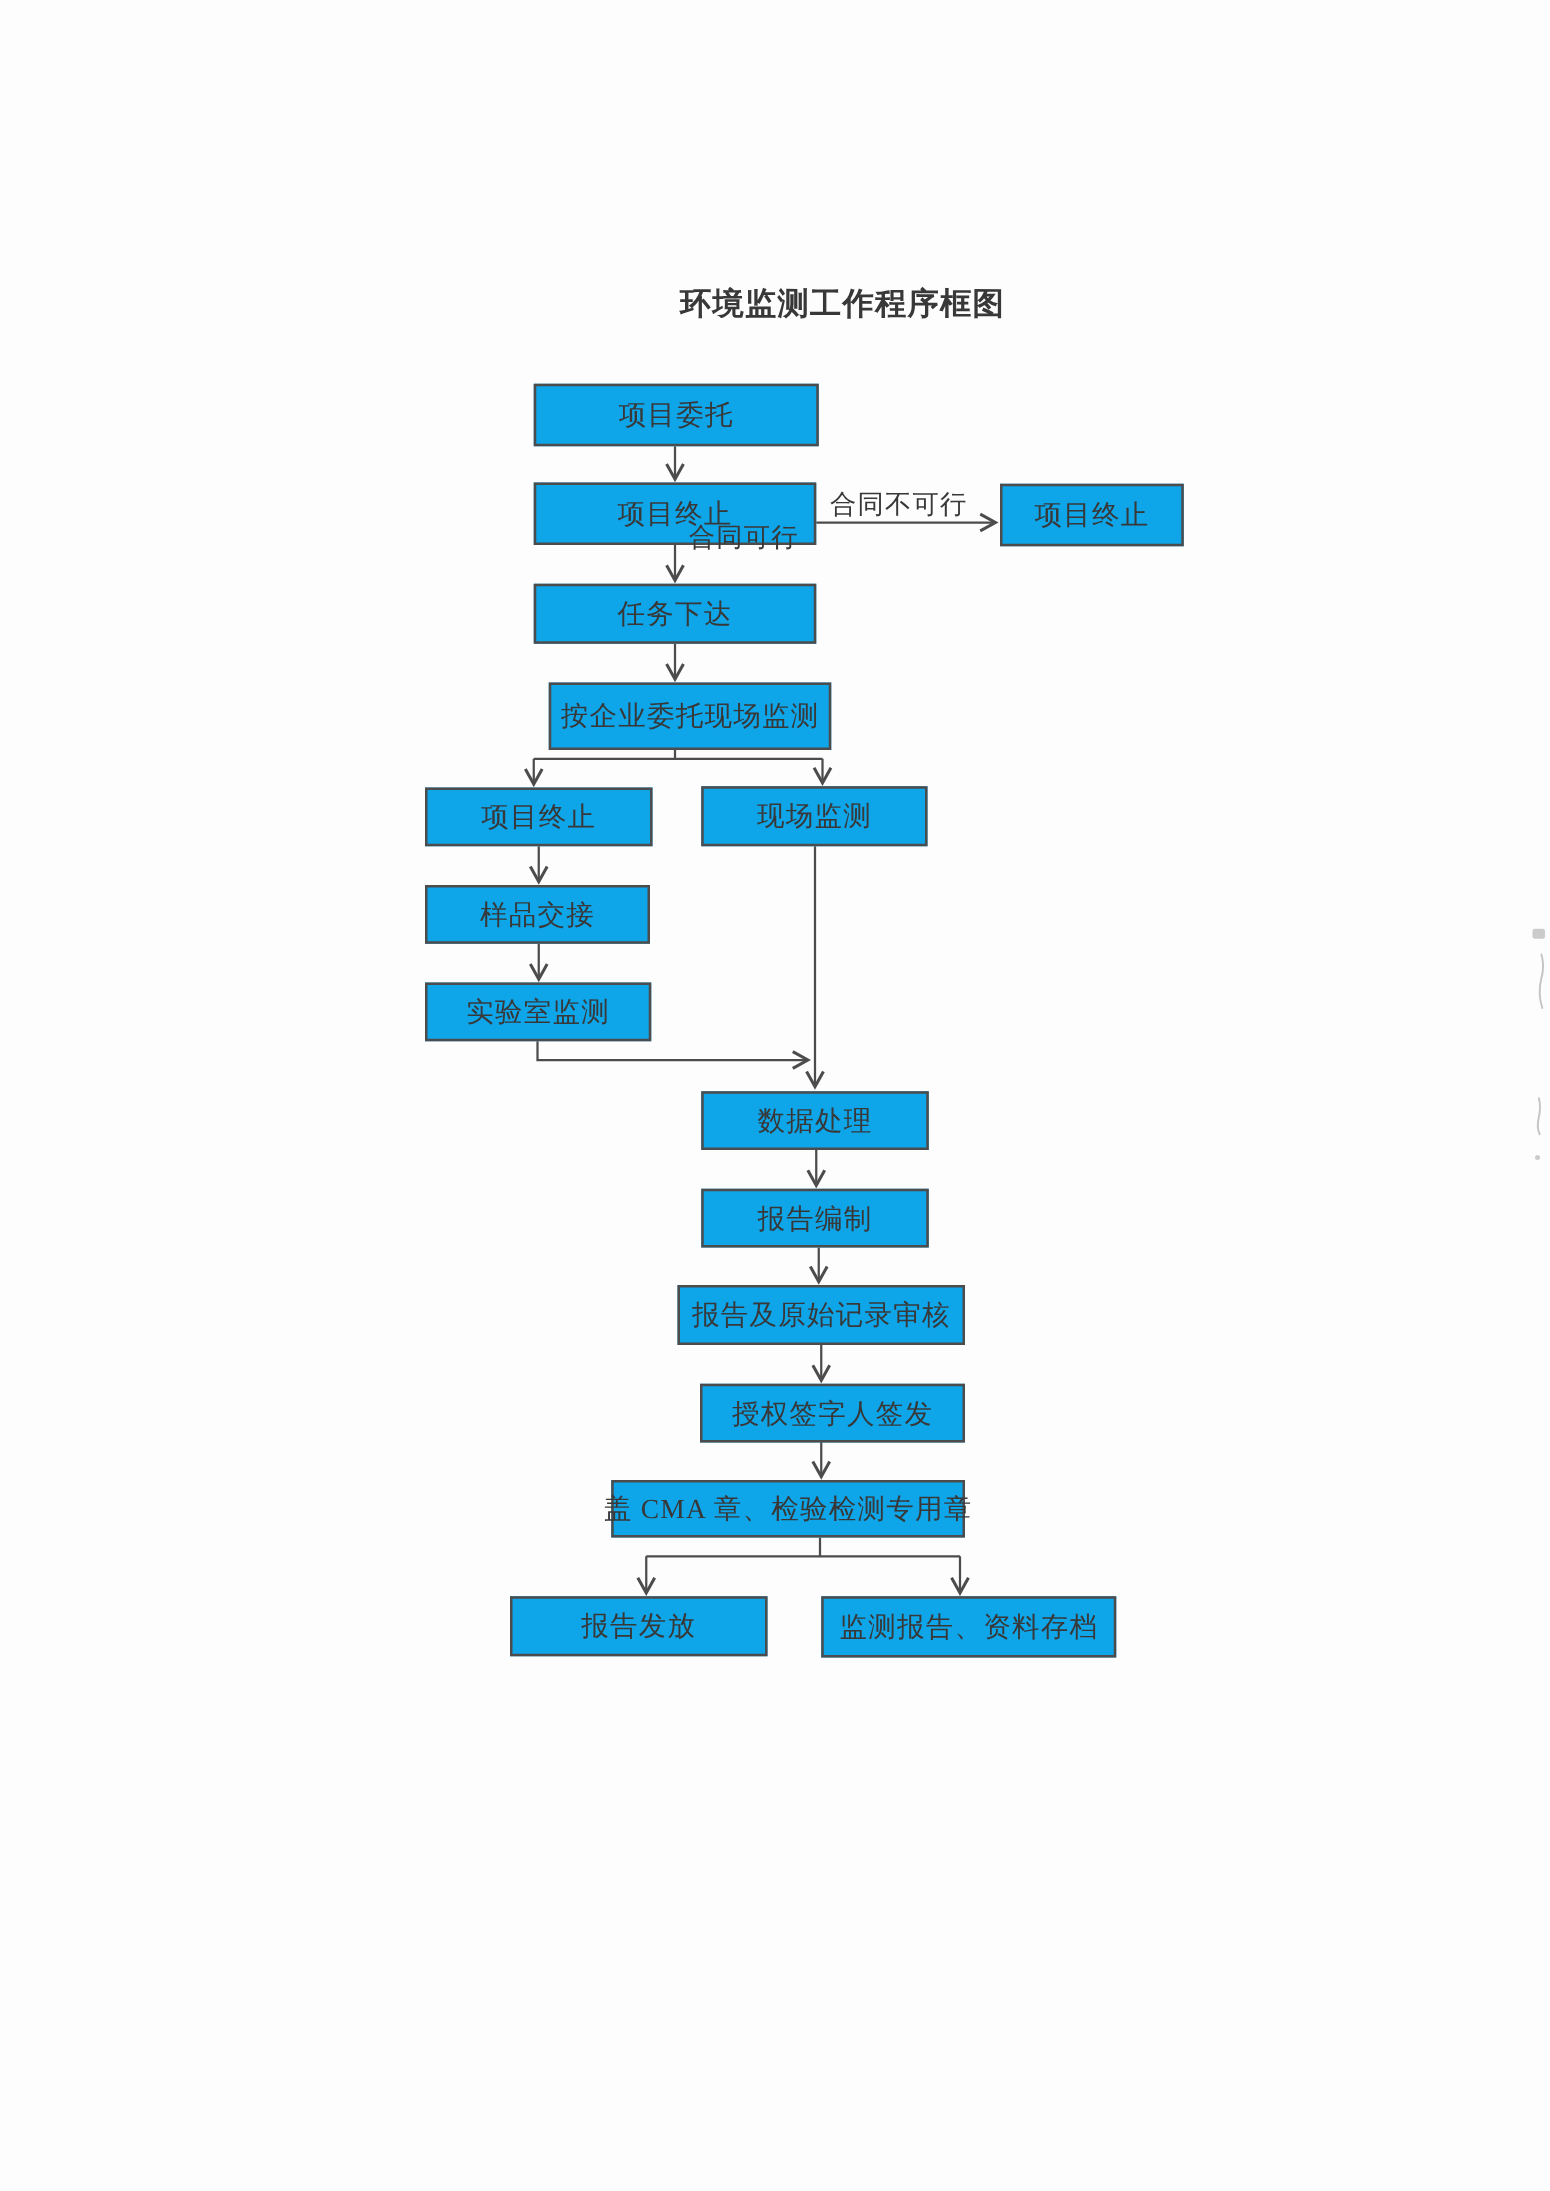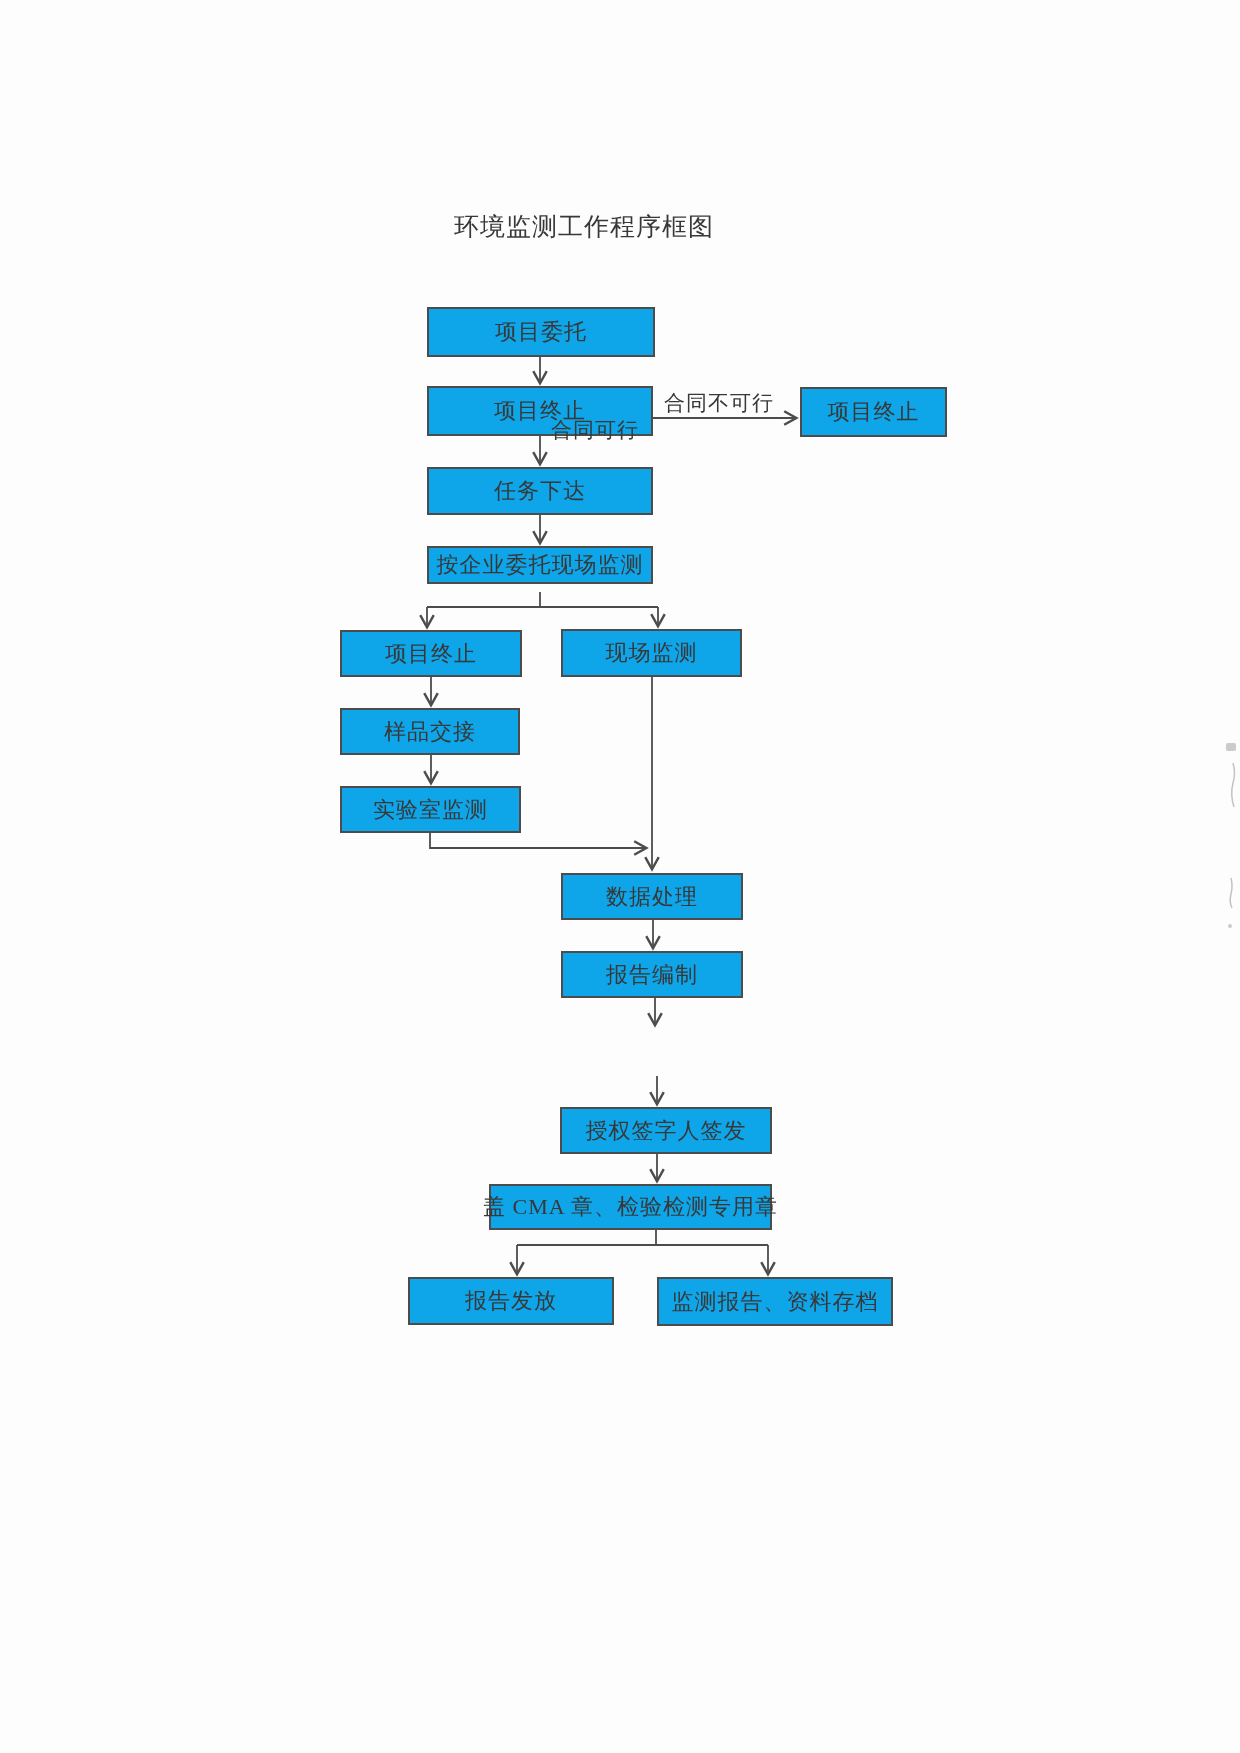--- a/index.html
+++ b/index.html
@@ -12,24 +12,24 @@
     position:relative;
     width:1240px;height:1753px;
     margin:0 auto;
     background:var(--page-bg);
     font-family:"Liberation Serif","DejaVu Serif",serif;
     color:var(--text-color);
     overflow:hidden;
   }
   .title{
     position:absolute;
-    left:454px;top:210px;width:350px;
-    text-align:left;
+    left:454px;top:226px;width:350px;
+    text-align:right;
     font-size:25px;
-    font-weight:normal;
+    font-weight:bold;
     letter-spacing:1px;
   }
   .node{
     position:absolute;
     box-sizing:border-box;
     border:2px solid var(--line-color);
     background:#0ea5e9;
     display:flex;
     align-items:center;
     justify-content:center;
@@ -110,34 +110,35 @@
   </svg>
 
   <div class="node" style="left:427px;top:307px;width:228px;height:50px">项目委托</div>
 
   <div class="node" style="left:427px;top:386px;width:226px;height:50px">项目终止</div>
 
   <div class="node" style="left:800px;top:387px;width:147px;height:50px">项目终止</div>
 
   <div class="node" style="left:427px;top:467px;width:226px;height:48px">任务下达</div>
 
-  <div class="node" style="left:427px;top:546px;width:226px;height:38px">按企业委托现场监测</div>
+  <div class="node" style="left:439px;top:546px;width:226px;height:54px">按企业委托现场监测</div>
 
   <div class="node" style="left:340px;top:630px;width:182px;height:47px">项目终止</div>
 
   <div class="node" style="left:561px;top:629px;width:181px;height:48px">现场监测</div>
 
   <div class="node" style="left:340px;top:708px;width:180px;height:47px">样品交接</div>
 
   <div class="node" style="left:340px;top:786px;width:181px;height:47px">实验室监测</div>
 
   <div class="node" style="left:561px;top:873px;width:182px;height:47px">数据处理</div>
 
   <div class="node" style="left:561px;top:951px;width:182px;height:47px">报告编制</div>
 
+  <div class="node" style="left:542px;top:1028px;width:230px;height:48px">报告及原始记录审核</div>
 
   <div class="node" style="left:560px;top:1107px;width:212px;height:47px">授权签字人签发</div>
 
   <div class="node" style="left:489px;top:1184px;width:283px;height:46px">盖 CMA 章、检验检测专用章</div>
 
   <div class="node" style="left:408px;top:1277px;width:206px;height:48px">报告发放</div>
 
   <div class="node" style="left:657px;top:1277px;width:236px;height:49px">监测报告、资料存档</div>
 
   <div class="edge-label" style="left:664px;top:389px">合同不可行</div>

